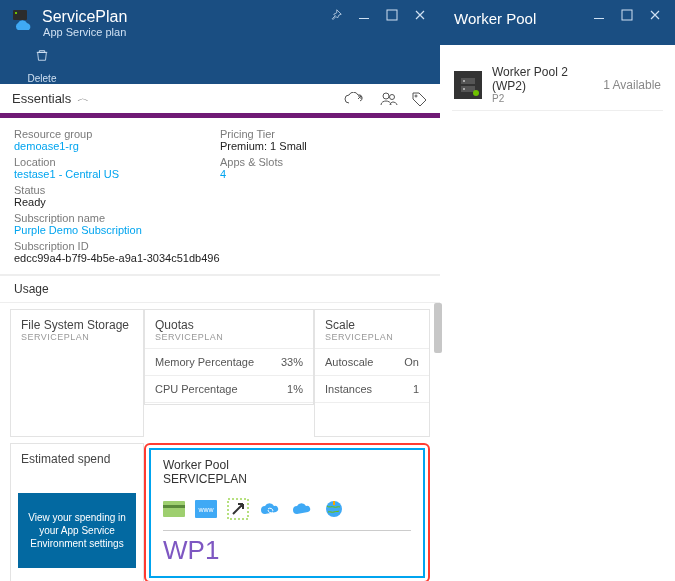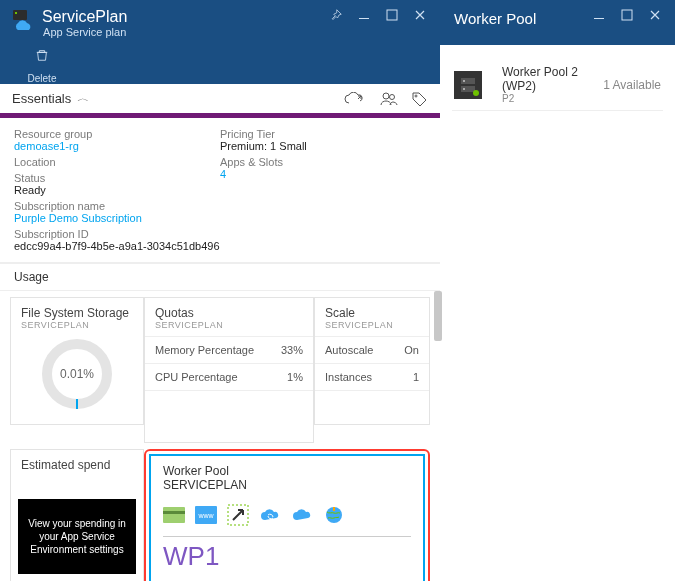--- a/index.html
+++ b/index.html
@@ -47,41 +47,41 @@
   .tile { background:#fff; border:1px solid #e3e3e3; padding:8px 10px; position:relative; }
   .tile .t-title { font-size:12px; color:#444; }
   .tile .t-sub { font-size:9px; color:#999; letter-spacing:0.5px; }
 
   .tile-fs { width:134px; height:128px; }
   .donut-wrap { width:100%; height:80px; display:flex; align-items:center; justify-content:center; position:relative; margin-top:4px; }
   .donut { width:70px; height:70px; border-radius:50%; border:10px solid #e4e4e4; position:relative; }
   .donut::after{ content:""; position:absolute; bottom:-10px; left:50%; transform:translateX(-50%); width:2px; height:10px; background:#00a4ef;}
   .donut-label { position:absolute; font-size:12px; color:#666; }
 
-  .tile-quotas { flex:1; height:146px; padding:0; }
+  .tile-quotas { flex:1; height:96px; padding:0; }
   .tile-quotas .hdr, .tile-scale .hdr { padding:8px 10px 6px 10px; border-bottom:1px solid #eee; }
   .tile-quotas .row, .tile-scale .row { display:flex; padding:7px 10px; border-bottom:1px solid #eee; font-size:11px; color:#555;}
   .tile-quotas .row span:last-child, .tile-scale .row span:last-child { margin-left:auto; }
 
   .tile-scale { width:116px; height:128px; padding:0;}
 
   .tile-est { width:134px; height:140px; display:flex; flex-direction:column; }
-  .est-box { margin-top:auto; margin-bottom:6px; align-self:center; width:118px; height:75px; background:#000000; color:#fff; font-size:10px; display:flex; align-items:center; justify-content:center; text-align:center; padding:6px; line-height:1.3;}
+  .est-box { margin-top:auto; margin-bottom:6px; align-self:center; width:118px; height:75px; background:#0369a1; color:#fff; font-size:10px; display:flex; align-items:center; justify-content:center; text-align:center; padding:6px; line-height:1.3;}
 
   .tile-wp-wrap { flex:1; height:140px; border:2px solid #ff3b30; border-radius:6px; padding:3px; }
   .tile-wp { border:2px solid #00a4ef; height:100%; padding:8px 12px; }
   .wp-icons { display:flex; gap:10px; margin:12px 0 10px 0; align-items:center;}
   .wp-icons .ic { width:22px; height:22px; display:flex; align-items:center; justify-content:center; }
   .wp-divider { border-top:1px solid #ccc; margin-bottom:4px;}
   .wp-value { font-family: "Segoe UI Light","Segoe UI",Arial; font-size:26px; color:#7e57c2; font-weight:300;}
 
   
   .right-title { font-size:15px; color:#fff; }
   .wp-list { padding:14px 12px; }
-  .wp-item { display:flex; align-items:center; gap:20px; padding:6px 2px; border-bottom:1px solid #eee; }
+  .wp-item { display:flex; align-items:center; gap:10px; padding:6px 2px; border-bottom:1px solid #eee; }
   .wp-item .srv-icon { width:28px; height:28px; background:#333; display:flex; align-items:center; justify-content:center; position:relative;}
   .wp-item .srv-icon::after{ content:""; position:absolute; right:3px; bottom:3px; width:6px; height:6px; background:#6ec100; border-radius:50%; }
   .wp-item .txt { flex:1; }
   .wp-item .nm { font-size:12px; color:#333; }
   .wp-item .sz { font-size:10px; color:#888; }
   .wp-item .avail { font-size:12px; color:#888; }
 
   svg { display:block; }
 </style>
 </head>
@@ -158,20 +158,21 @@
             </svg>
           </span>
       </div>
     </div>
 
     <div class="essentials-body">
       <div class="col">
         <div class="field-lbl">Resource group</div>
         <div class="link">demoase1-rg</div>
         <div class="field-lbl">Location</div>
+        <div class="link">testase1 - Central US</div>
         <div class="field-lbl">Status</div>
         <div class="field-val">Ready</div>
         <div class="field-lbl">Subscription name</div>
         <div class="link">Purple Demo Subscription</div>
         <div class="field-lbl">Subscription ID</div>
         <div class="field-val">edcc99a4-b7f9-4b5e-a9a1-3034c51db496</div>
       </div>
       <div class="col">
         <div class="field-lbl">Pricing Tier</div>
         <div class="field-val">Premium: 1 Small</div>
@@ -181,24 +182,20 @@
     </div>
 
     <div class="section-header">Usage</div>
 
     <div class="tiles-area">
       <div class="scrollbar"></div>
       <div class="tile-row">
         <div class="tile tile-fs">
           <div class="t-title">File System Storage</div>
           <div class="t-sub">SERVICEPLAN</div>
-          <div class="donut-wrap">
-            <div class="donut"></div>
-            <div class="donut-label">0.01%</div>
-          </div>
         </div>
         <div class="tile tile-quotas">
           <div class="hdr">
             <div class="t-title">Quotas</div>
             <div class="t-sub">SERVICEPLAN</div>
           </div>
           <div class="row">
               <span>Memory Percentage</span>
               <span>33%</span>
             </div>

